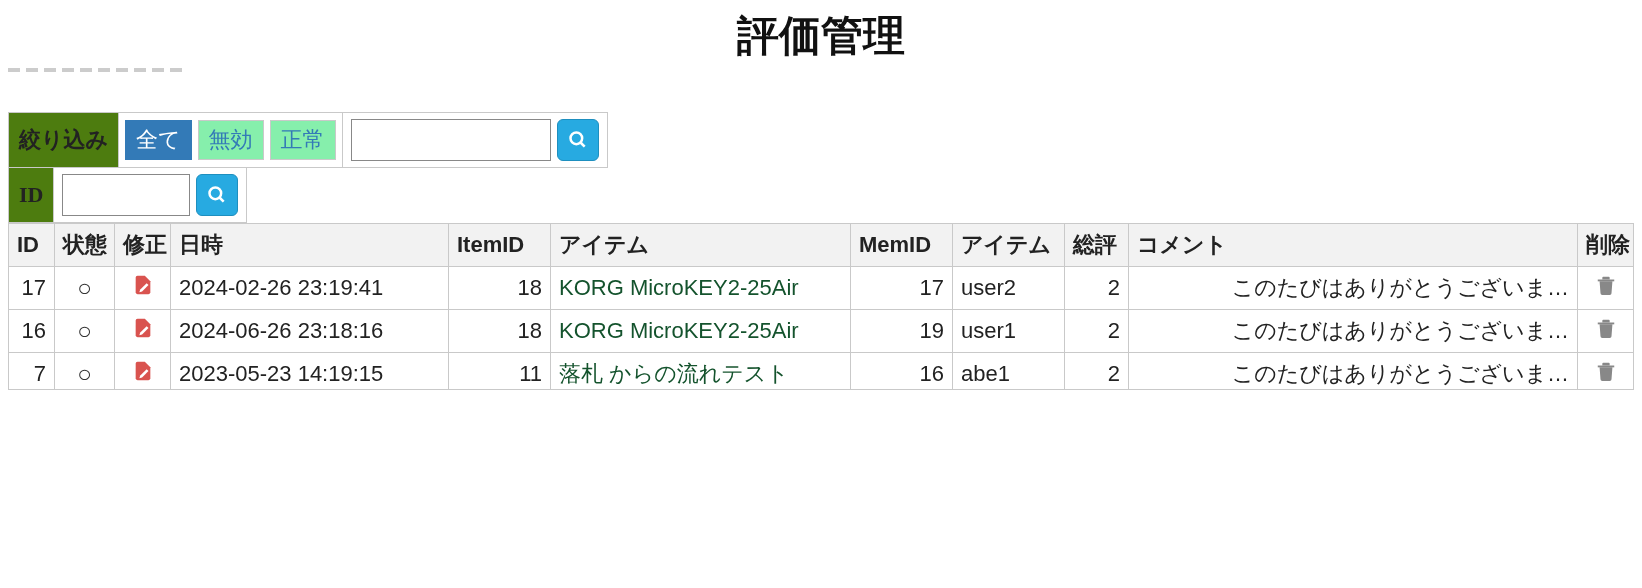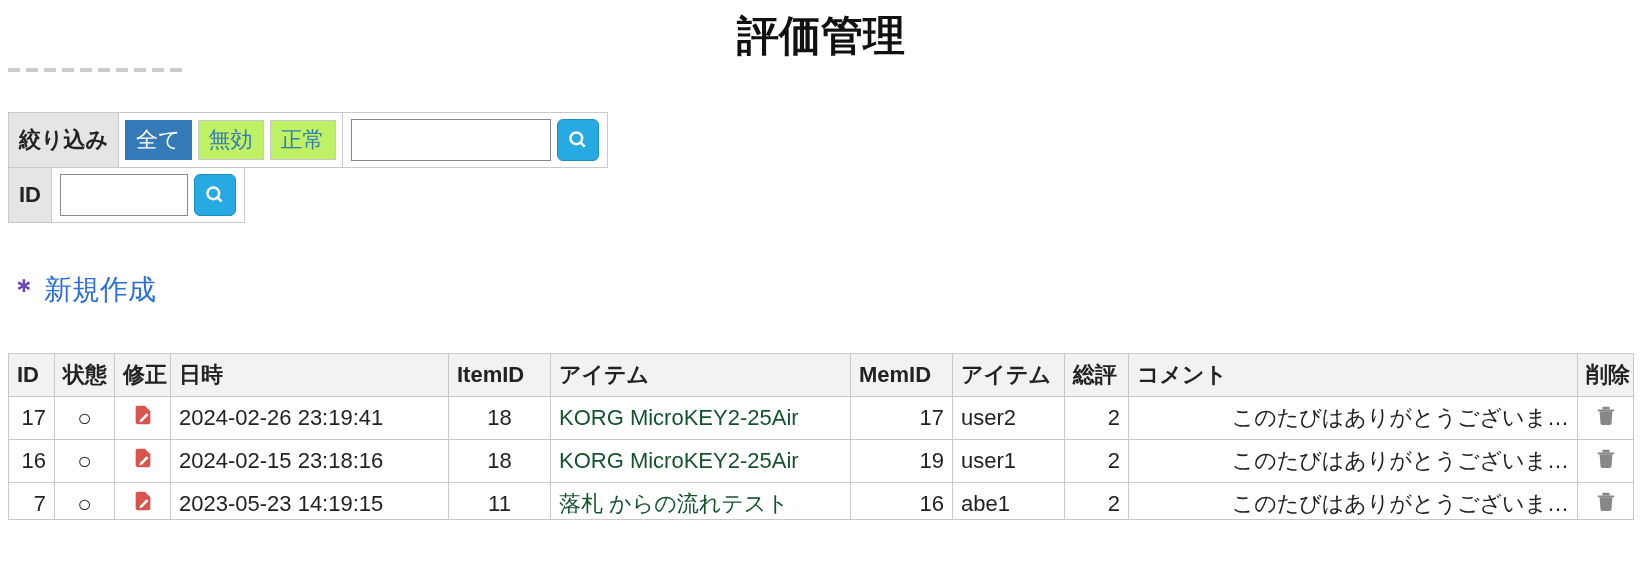--- a/index.html
+++ b/index.html
@@ -31,33 +31,34 @@
   .filter-table {
     border-collapse: collapse;
   }
   .filter-table td {
     border: 1px solid #c9c9c9;
     padding: 6px 10px;
     vertical-align: middle;
   }
   .filter-label {
     font-weight: 700;
-    background: #e5e5e5;
+    background: #4d7c0f;
+    font-family: Liberation Serif, serif;
   }
   .pill-row {
     display: inline-flex;
     align-items: center;
     gap: 6px;
   }
   .pill {
     display: inline-block;
     padding: 4px 10px;
     border: 1px solid #c9c9c9;
     color: #337ab7;
-    background: #bef264;
+    background: #86efac;
     font-size: 22px;
     cursor: pointer;
     user-select: none;
   }
   .pill.active {
     background: #337ab7;
     color: #fff;
     border-color: #337ab7;
   }
   .text-input {
@@ -108,21 +109,21 @@
   }
   table.data th {
     background: #f2f2f2;
     font-weight: 700;
     text-align: left;
   }
   .col-id    { width: 46px; text-align: right; }
   .col-state { width: 60px; text-align: center; }
   .col-fix   { width: 56px; text-align: center; }
   .col-date  { width: 278px; }
-  .col-itemid{ width: 102px; text-align: center; }
+  .col-itemid{ width: 102px; text-align: right; }
   .col-item  { width: 300px; margin-left: 23px; }
   .col-memid { width: 102px; text-align: right; margin-left: 28px; }
   .col-user  { width: 112px; }
   .col-total { width: 64px; text-align: right; }
   .col-comment { }
   .col-del   { width: 56px; text-align: center; }
 
   th.col-id, th.col-itemid, th.col-memid, th.col-total, th.col-state, th.col-fix, th.col-del { text-align: left; }
 
   .link { color: #14532d; text-decoration: none; }
@@ -184,23 +185,20 @@
                   <circle cx="10" cy="10" r="7"></circle>
                   <line x1="20" y1="20" x2="15" y2="15"></line>
                 </svg>
         </span>
       </span>
     </td>
   </tr>
 </tbody>
     </table>
 
-<div class="create-row">
-  <span class="asterisk">＊</span><a href="#" class="create-link">新規作成</a>
-</div>
 
 <table class="data">
   <colgroup>
     <col class="col-id">
         <col class="col-state">
         <col class="col-fix">
         <col class="col-date">
     <col class="col-itemid">
         <col class="col-item">
         <col class="col-memid">
@@ -247,21 +245,21 @@
               </svg></span></td>
         </tr>
         <tr>
           <td class="col-id">16</td>
           <td class="col-state"><span class="state-circle">○</span></td>
           <td class="col-fix"><span class="edit-icon"><svg viewBox="0 0 24 24" fill="currentColor">
                 <path d="M14 2 H6 a2 2 0 0 0 -2 2 v16 a2 2 0 0 0 2 2 h12 a2 2 0 0 0 2 -2 V8 z"></path>
                 <path d="M14 2 v6 h6" fill="#fff" opacity="0"></path>
                 <path d="M9 17 l7-7 2 2 -7 7 -3 1 z" fill="#fff"></path>
               </svg></span></td>
-          <td class="col-date">2024-02-15 23:18:16</td>
+          <td class="col-date">2024-06-26 23:18:16</td>
           <td class="col-itemid">18</td>
           <td class="col-item"><a href="#" class="link">KORG MicroKEY2-25Air</a></td>
           <td class="col-memid">19</td>
           <td class="col-user">user1</td>
           <td class="col-total">2</td>
           <td class="col-comment">このたびはありがとうございま…</td>
           <td class="col-del"><span class="trash-icon"><svg viewBox="0 0 24 24" fill="currentColor">
                 <path d="M3 6h18v2H3z"></path>
                 <path d="M8 6V4a1 1 0 0 1 1-1h6a1 1 0 0 1 1 1v2"></path>
                 <path d="M5 8h14l-1 13a2 2 0 0 1-2 2H8a2 2 0 0 1-2-2z"></path>

